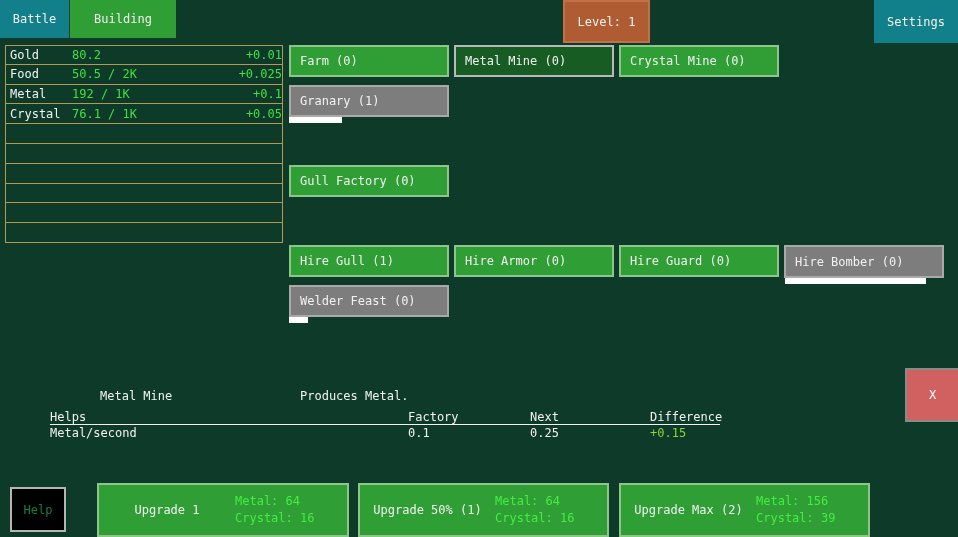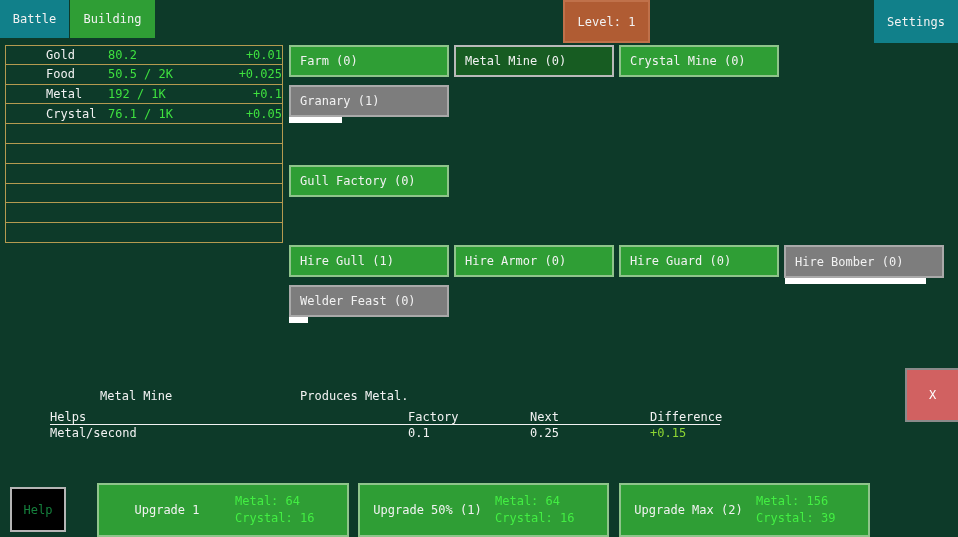--- a/index.html
+++ b/index.html
@@ -5,26 +5,26 @@
   html,body{margin:0;padding:0;background:#0d3a29;}
   #stage{
     position:relative;width:958px;height:537px;overflow:hidden;
     background:#0d3a29;
     font-family:"DejaVu Sans Mono", monospace;
     font-size:12px;color:#f2f2f2;
   }
   
   .tab{position:absolute;display:flex;align-items:center;justify-content:center;cursor:default;box-sizing:border-box;}
   .tab-battle{left:0;top:0;width:69px;height:38px;background:#11808a;}
-  .tab-building{left:70px;top:0;width:85px;height:38px;background:#2f9e35;}
+  .tab-building{left:70px;top:0;width:106px;height:38px;background:#2f9e35;}
   .level-btn{left:563px;top:0;width:87px;height:43px;background:#b05c33;border:2px solid #c0714a;}
   .settings-btn{left:874px;top:0;width:84px;height:43px;background:#11808a;}
   
   .restable{position:absolute;left:5px;top:45px;width:278px;box-sizing:border-box;}
-  .resrow{box-sizing:border-box;height:19.8px;border:1px solid #b49a50;border-top:none;display:flex;align-items:center;padding-left:36px;}
+  .resrow{box-sizing:border-box;height:19.8px;border:1px solid #b49a50;border-top:none;display:flex;align-items:center;}
   .resrow.first{border-top:1px solid #b49a50;}
   .res-name{width:62px;padding-left:4px;color:#f2f2f2;}
   .res-value{flex:1;color:#3fe13f;}
   .res-rate{width:72px;color:#3fe13f;text-align:right;}
   
   .btn{position:absolute;box-sizing:border-box;display:flex;align-items:center;padding-left:9px;color:#f2f2f2;}
   .btn.green{background:#2f9e35;border:2px solid #8fc48b;}
   .btn.darkgreen{background:#175c22;border:2px solid #b9b9b9;}
   .btn.gray{background:#7d7d7d;border:2px solid #a9a9a9;}
   .b-farm{left:289px;top:45px;width:160px;height:32px;}

